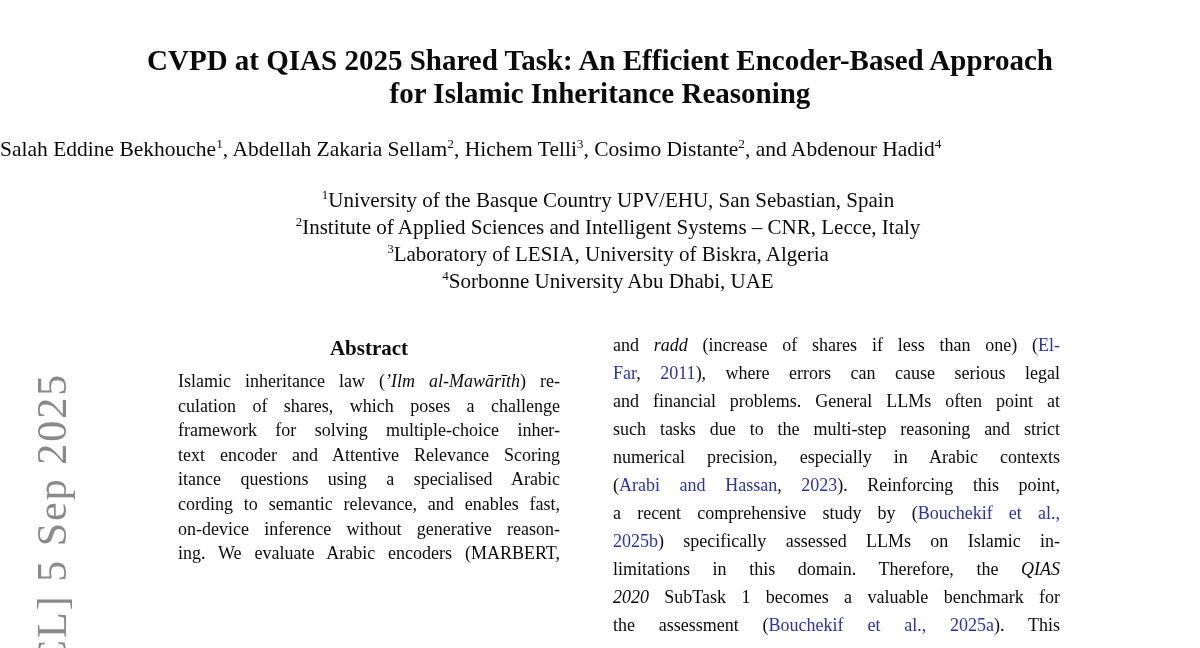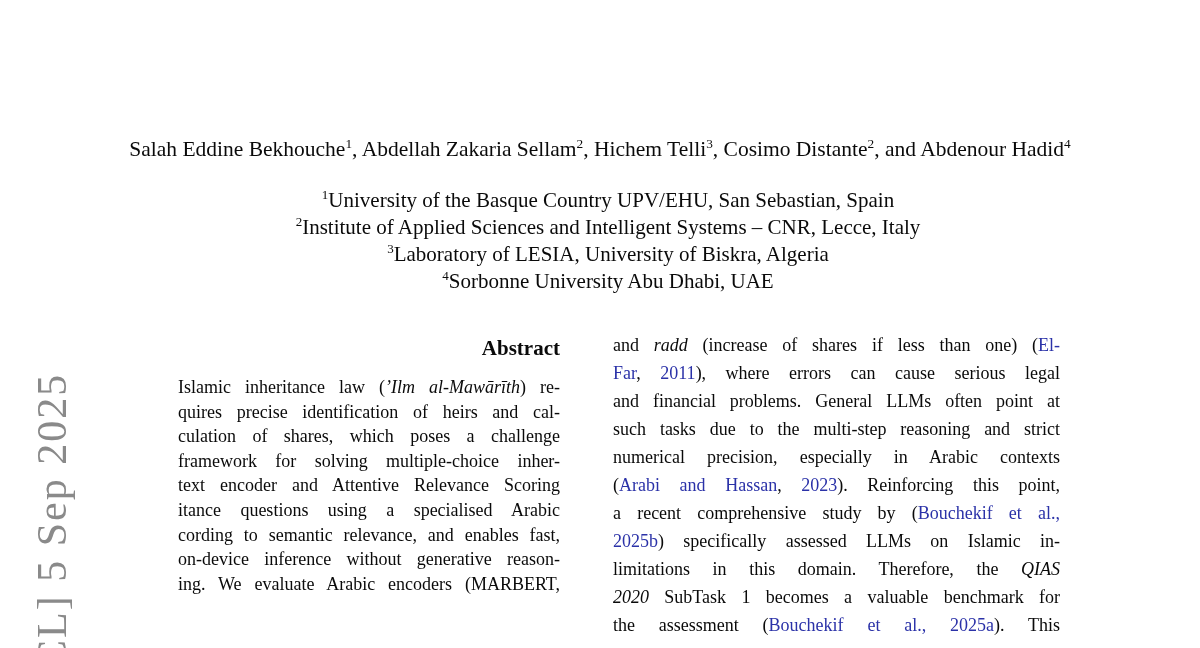--- a/index.html
+++ b/index.html
@@ -31,46 +31,45 @@
     text-align: center;
     font-weight: bold;
     font-size: 29px;
     line-height: 33px;
   }
   .authors {
     position: absolute;
     top: 136px;
     left: 0;
     width: 1200px;
-    text-align: center;
     font-size: 21.5px;
     line-height: 26px;
   }
   .affils {
     position: absolute;
     top: 187px;
     left: 8px;
     width: 1200px;
     text-align: center;
     font-size: 21px;
     line-height: 27px;
   }
   sup { font-size: 0.62em; line-height: 0; }
   .col-left {
     position: absolute;
     left: 178px;
     top: 337px;
     width: 382px;
   }
   .abs-head {
-    text-align: right;
+    text-align: center;
     font-weight: bold;
     font-size: 21px;
     line-height: 22px;
-    margin-bottom: 16px;
+    margin-bottom: 10px;
   }
   .abs-line {
     font-size: 18px;
     line-height: 24.6px;
     height: 24.6px;
     text-align: justify;
     -moz-text-align-last: justify;
     text-align-last: justify;
     white-space: normal;
   }
@@ -91,35 +90,38 @@
   .it { font-style: italic; }
   .cite { color: var(--cite, #2b32a8); }
 </style>
 </head>
 <body>
 
 <div class="page">
 
   <div class="stamp">CL] 5 Sep 2025</div>
 
+  <div class="title">
+    <div>CVPD at QIAS 2025 Shared Task: An Efficient Encoder-Based Approach</div>
+    <div>for Islamic Inheritance Reasoning</div>
+  </div>
 
   <div class="authors" id="authors-line"><span>Salah Eddine Bekhouche</span><sup>1</sup><span>, Abdellah Zakaria Sellam</span><sup>2</sup><span>, Hichem Telli</span><sup>3</sup><span>, Cosimo Distante</span><sup>2</sup><span>, and Abdenour Hadid</span><sup>4</sup></div>
 
   <div class="affils" id="affils-block">
       <div><sup>1</sup><span>University of the Basque Country UPV/EHU, San Sebastian, Spain</span></div>
       <div><sup>2</sup><span>Institute of Applied Sciences and Intelligent Systems – CNR, Lecce, Italy</span></div>
       <div><sup>3</sup><span>Laboratory of LESIA, University of Biskra, Algeria</span></div>
       <div><sup>4</sup><span>Sorbonne University Abu Dhabi, UAE</span></div>
     </div>
 
   <div class="col-left">
     <div class="abs-head">Abstract</div>
     <div id="abstract-lines">
         <div class="abs-line"><span>Islamic inheritance law (</span><span class="it">’Ilm al-Mawārīth</span><span>) re-</span></div>
-        <div class="abs-line"><span>quires precise identification of heirs and cal-</span></div>
         <div class="abs-line"><span>culation of shares, which poses a challenge</span></div>
         <div class="abs-line"><span>framework for solving multiple-choice inher-</span></div>
         <div class="abs-line"><span>text encoder and Attentive Relevance Scoring</span></div>
         <div class="abs-line"><span>itance questions using a specialised Arabic</span></div>
         <div class="abs-line"><span>cording to semantic relevance, and enables fast,</span></div>
         <div class="abs-line"><span>on-device inference without generative reason-</span></div>
         <div class="abs-line"><span>ing. We evaluate Arabic encoders (MARBERT,</span></div>
       </div>
   </div>
 

